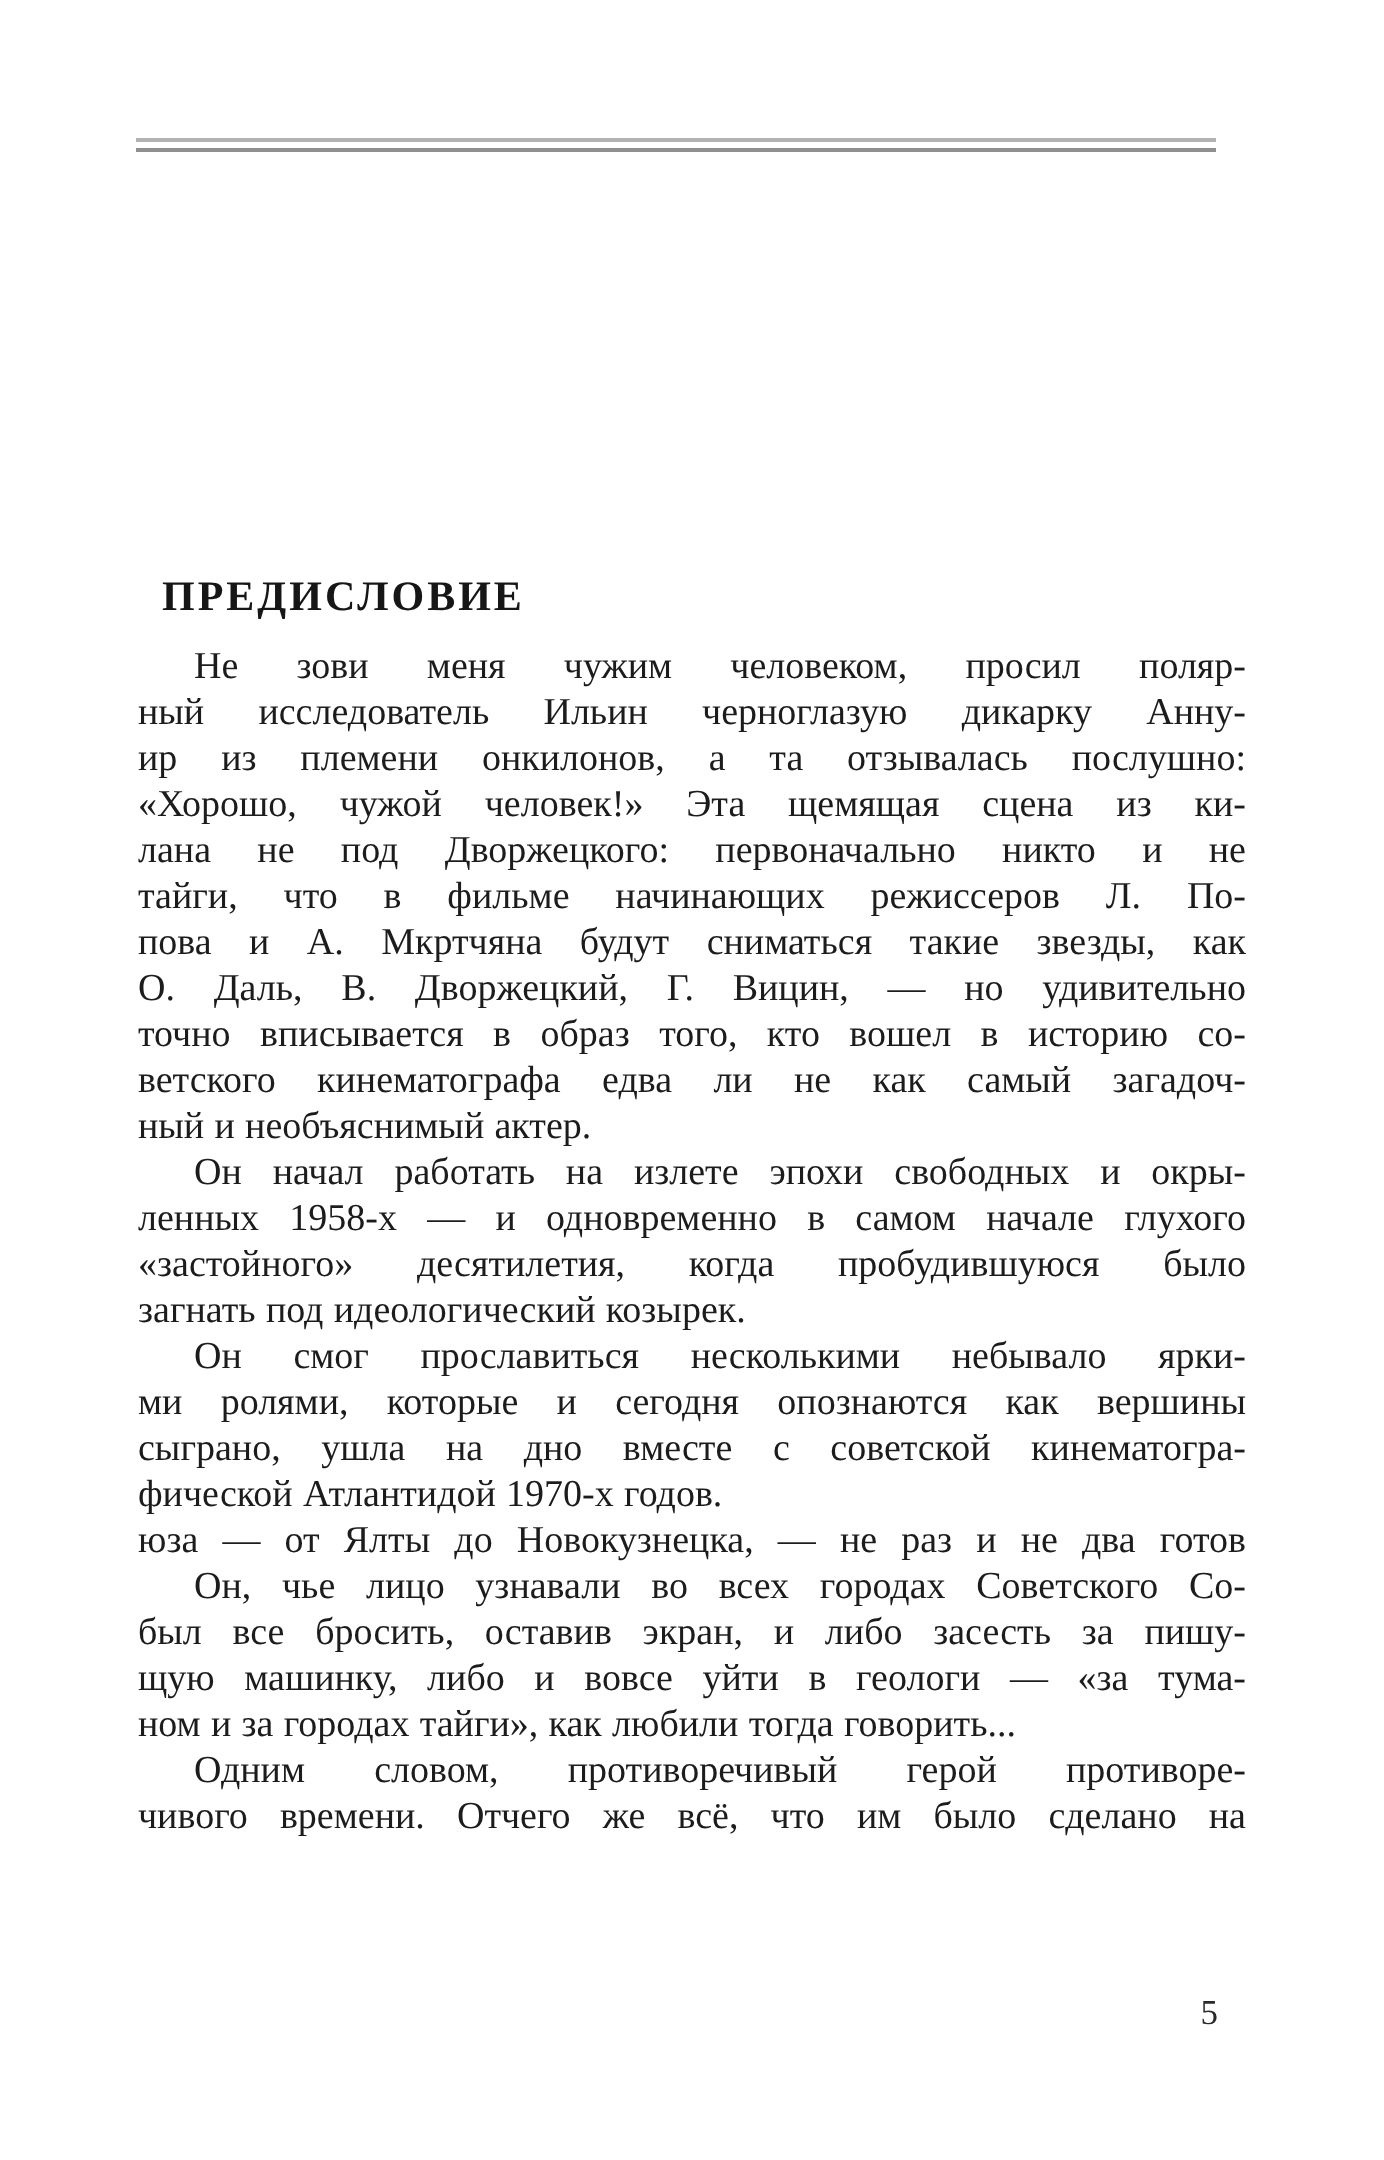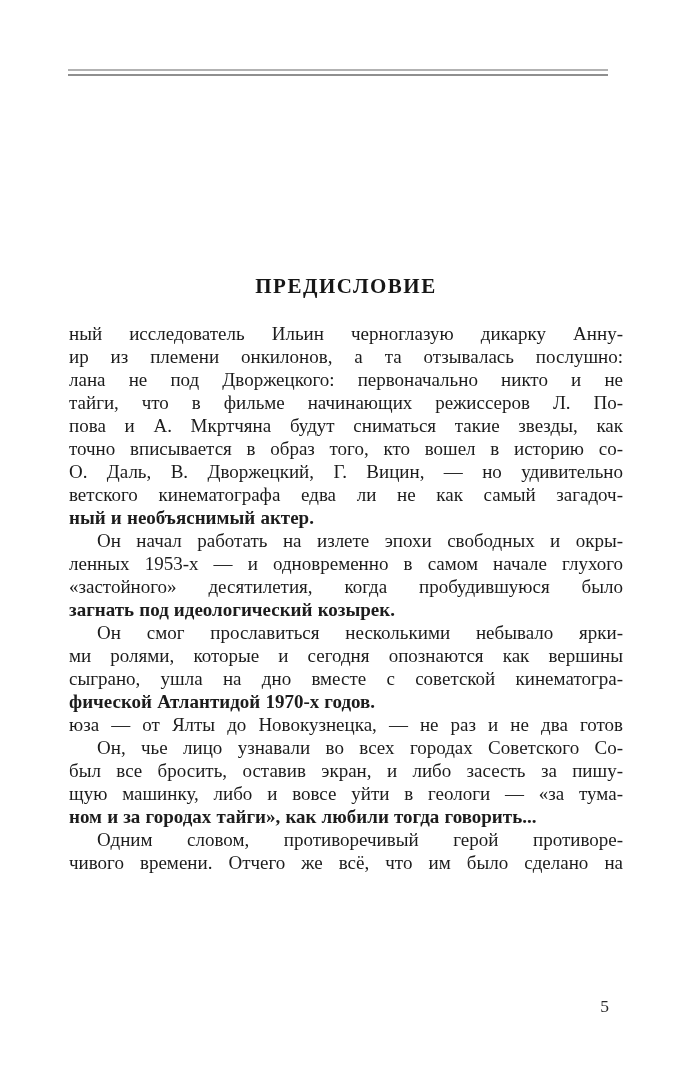--- a/index.html
+++ b/index.html
@@ -23,22 +23,22 @@
     height: 3px;
     border-top: 2px solid #b2b2b2;
     border-bottom: 2px solid #8f8f8f;
     box-sizing: content-box;
   }
   .chapter-title {
     position: absolute;
     left: 69px;
     top: 274px;
     width: 554px;
-    margin: 0;
-    text-align: center;
+    margin: 12px;
+    text-align: left;
     font-size: 21px;
     line-height: 25px;
     font-weight: bold;
     letter-spacing: 1.5px;
     color: #161616;
   }
   .body-text {
     position: absolute;
     left: 69px;
     top: 322px;
@@ -52,21 +52,20 @@
     color: #1c1c1c;
     text-align: justify;
     text-align-last: justify;
     word-spacing: 0.02em;
   }
   .line.para-first {
     text-indent: 28px;
   }
   .line.para-last {
     text-align-last: left;
-    font-weight: bold;
   }
   .page-number {
     position: absolute;
     left: 69px;
     top: 995px;
     width: 540px;
     text-align: right;
     font-size: 17.5px;
     line-height: 22px;
     color: #2a2a2a;
@@ -76,33 +75,35 @@
 <body>
 
 <div class="page">
 
   <div class="double-rule"></div>
 
   <h1 class="chapter-title">ПРЕДИСЛОВИЕ</h1>
 
   <div class="body-text" id="body-text">
       <div class="paragraph">
+        <div class="line para-first">Не зови меня чужим человеком, просил поляр-</div>
         <div class="line">ный исследователь Ильин черноглазую дикарку Анну-</div>
         <div class="line">ир из племени онкилонов, а та отзывалась послушно:</div>
+        <div class="line">«Хорошо, чужой человек!» Эта щемящая сцена из ки-</div>
         <div class="line">лана не под Дворжецкого: первоначально никто и не</div>
         <div class="line">тайги, что в фильме начинающих режиссеров Л. По-</div>
         <div class="line">пова и А. Мкртчяна будут сниматься такие звезды, как</div>
+        <div class="line">О. Даль, В. Дворжецкий, Г. Вицин, — но удивительно</div>
         <div class="line">точно вписывается в образ того, кто вошел в историю со-</div>
-        <div class="line">О. Даль, В. Дворжецкий, Г. Вицин, — но удивительно</div>
         <div class="line">ветского кинематографа едва ли не как самый загадоч-</div>
         <div class="line para-last">ный и необъяснимый актер.</div>
       </div>
       <div class="paragraph">
         <div class="line para-first">Он начал работать на излете эпохи свободных и окры-</div>
-        <div class="line">ленных 1953-х — и одновременно в самом начале глухого</div>
+        <div class="line">ленных 1958-х — и одновременно в самом начале глухого</div>
         <div class="line">«застойного» десятилетия, когда пробудившуюся было</div>
         <div class="line para-last">загнать под идеологический козырек.</div>
       </div>
       <div class="paragraph">
         <div class="line para-first">Он смог прославиться несколькими небывало ярки-</div>
         <div class="line">ми ролями, которые и сегодня опознаются как вершины</div>
         <div class="line">сыграно, ушла на дно вместе с советской кинематогра-</div>
         <div class="line para-last">фической Атлантидой 1970-х годов.</div>
       </div>
       <div class="paragraph">

